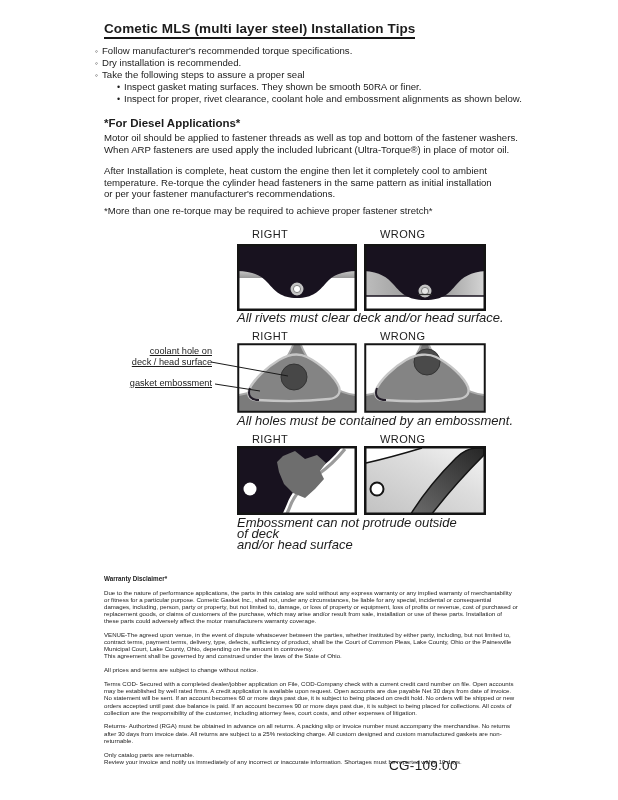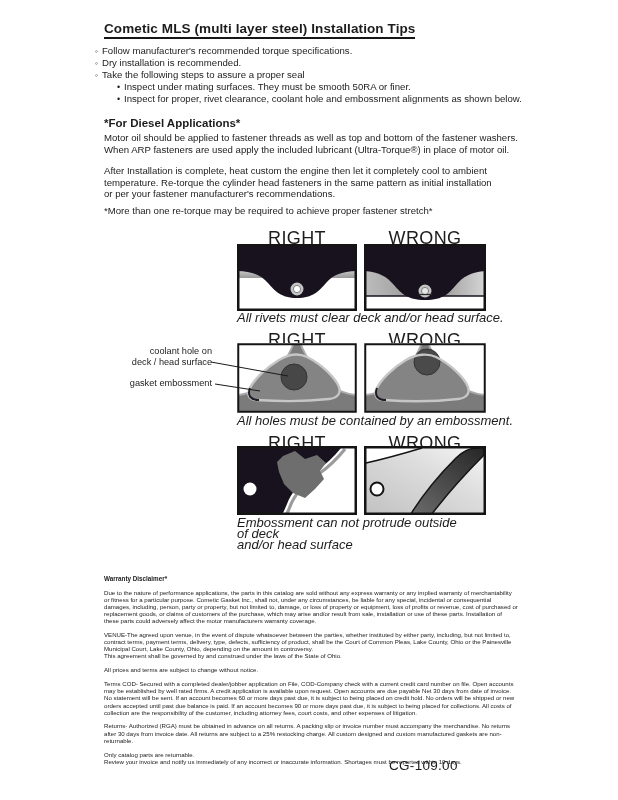--- a/index.html
+++ b/index.html
@@ -7,23 +7,23 @@
   #page{position:relative;width:618px;height:800px;background:#ffffff;color:#1c1c1c;overflow:hidden;}
   .abs{position:absolute;}
   .doc-title{left:104px;top:21px;font-size:13.5px;font-weight:700;border-bottom:2px solid #161616;padding-bottom:1px;letter-spacing:.1px;}
   .bullets{left:95px;top:45px;font-size:9.6px;line-height:12px;width:430px;}
   .b-row{display:flex;}
   .b-mark{width:7px;flex:0 0 7px;font-size:8.5px;}
   .sb-row{display:flex;margin-left:22px;}
   .sb-mark{width:7px;flex:0 0 7px;font-size:9px;}
   .h-diesel{left:104px;top:117px;font-size:11.5px;font-weight:700;}
   .body-par{left:104px;font-size:9.6px;line-height:11.5px;width:430px;}
-  .rw-label{top:0;font-size:18px;width:90px;text-align:center;letter-spacing:.4px;}
+  .rw-label{top:0;font-size:11px;width:90px;letter-spacing:.4px;}
   .caption{font-size:13px;line-height:11px;font-style:italic;}
-  .callout{font-size:9.2px;line-height:10.5px;text-align:right;width:117px;left:95px;}
+  .callout{font-size:9.2px;line-height:10.5px;text-align:right;width:117px;left:95px;text-decoration:underline;}
   .disclaimer{left:104px;top:575px;width:414px;font-size:6.1px;line-height:7.1px;color:#222;}
   .disclaimer p{margin:0 0 6.8px 0;}
   .disclaimer .dh{font-weight:700;font-size:6.3px;}
   .pagenum{left:389px;top:758px;font-size:13.5px;letter-spacing:.3px;text-align:center;}
   svg{display:block;}
   .overlay{pointer-events:none;z-index:5;}
 </style>
 </head>
 <body>
 
@@ -39,21 +39,21 @@
     <div class="b-row">
       <span class="b-mark">◦</span>
       <span>Dry installation is recommended.</span>
     </div>
     <div class="b-row">
       <span class="b-mark">◦</span>
       <span>Take the following steps to assure a proper seal</span>
     </div>
     <div class="sb-row">
       <span class="sb-mark">•</span>
-      <span>Inspect under mating surfaces.  They must be smooth 50RA or finer.</span>
+      <span>Inspect gasket mating surfaces.  They shown be smooth 50RA or finer.</span>
     </div>
     <div class="sb-row">
       <span class="sb-mark">•</span>
       <span>Inspect for proper, rivet clearance, coolant hole and embossment alignments as shown below.</span>
     </div>
   </div>
 
   <div class="abs h-diesel">*For Diesel Applications*</div>
   <div class="abs body-par" style="top:132px;">
     <div>Motor oil should be applied to fastener threads as well as top and bottom of the fastener washers.</div>

